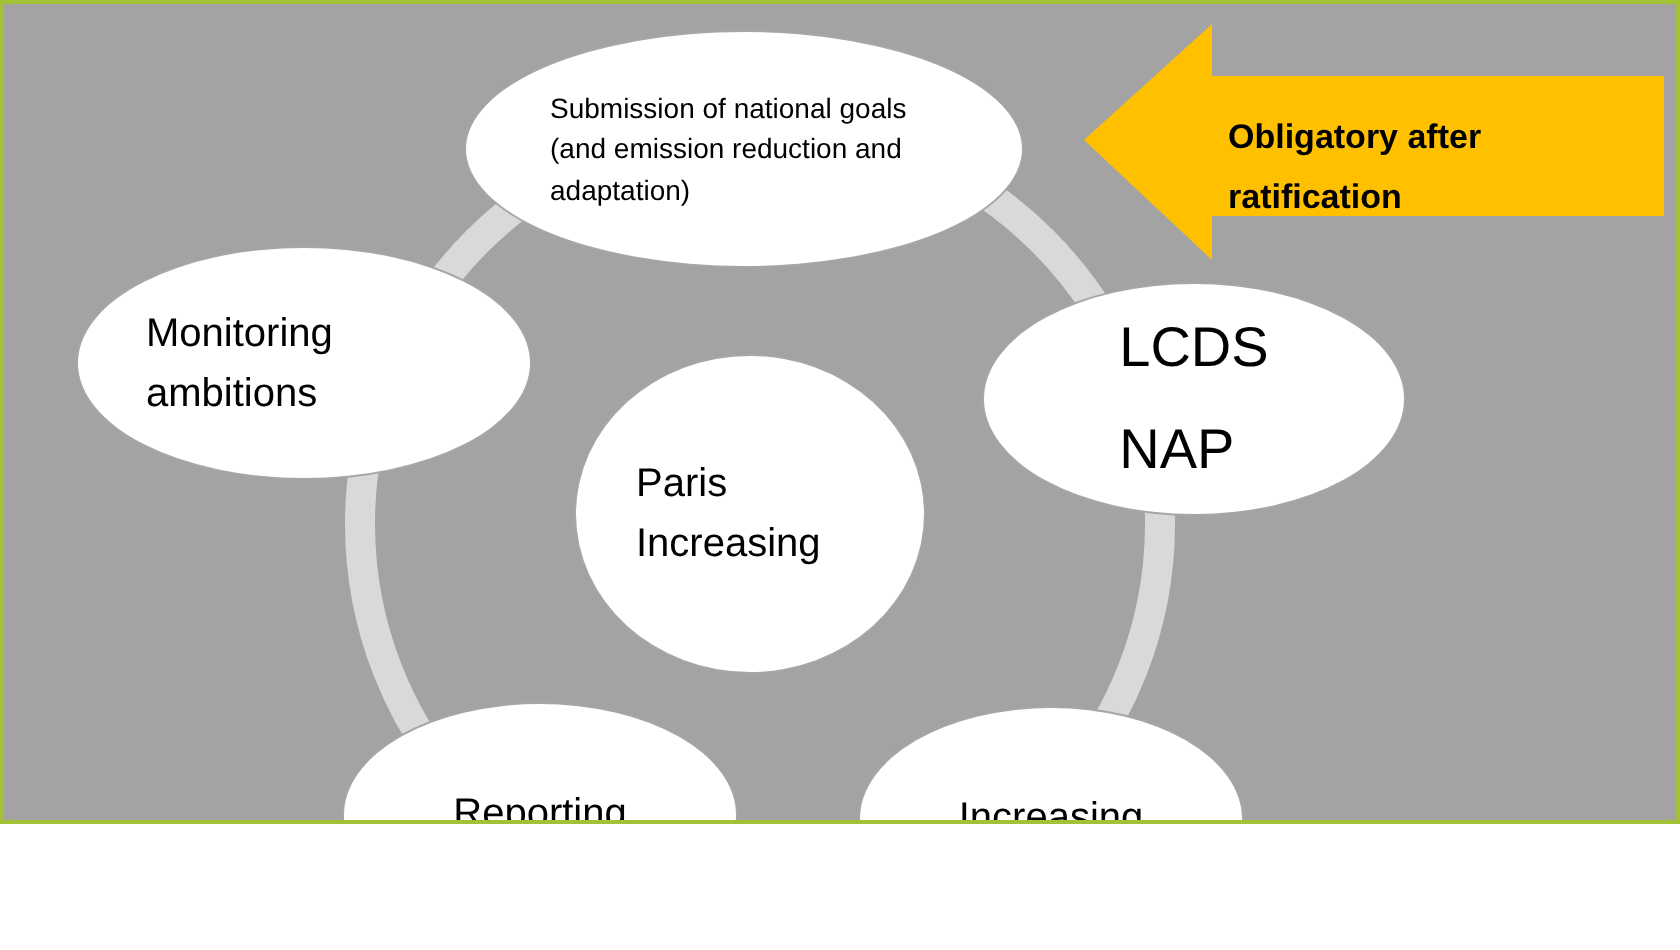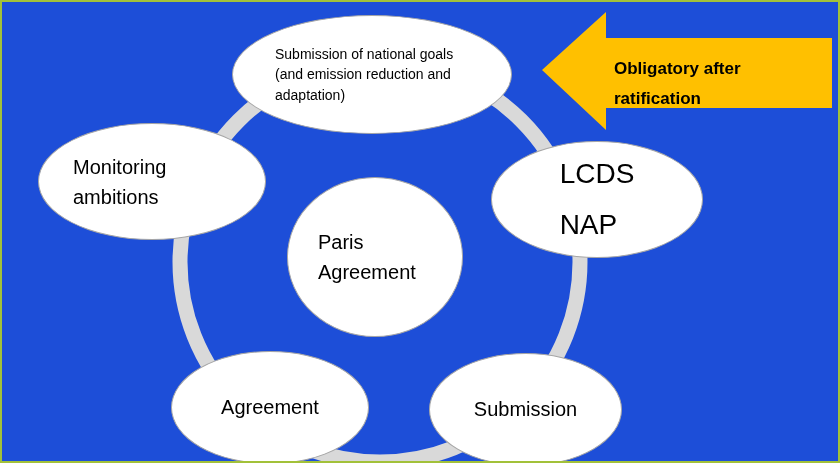--- a/index.html
+++ b/index.html
@@ -3,22 +3,22 @@
 <meta charset="utf-8">
 <style>
   * { margin: 0; padding: 0; box-sizing: border-box; }
   body {
     font-family: "Liberation Sans", sans-serif;
     background: #ffffff;
   }
   .canvas {
     position: relative;
     width: 840px;
-    height: 463px;
-    background: #1d4ed8;
+    height: 412px;
+    background: #a3a3a3;
     border: 2px solid #a2c139;
     overflow: hidden;
   }
   .ring-svg, .callout-svg {
     position: absolute;
     display: block;
   }
   .ring-svg { left: 0; top: 0; }
   .node {
     position: absolute;
@@ -95,24 +95,24 @@
   <div class="node node-left">
     <span>Monitoring ambitions</span>
   </div>
 
   <div class="node node-right">
     <span class="preline">LCDS
 NAP</span>
   </div>
 
   <div class="node node-bottom-left">
-    <span>Agreement</span>
+    <span>Reporting</span>
   </div>
 
   <div class="node node-bottom-right">
-    <span>Submission</span>
+    <span>Increasing</span>
   </div>
 
   <div class="node node-center">
-    <span>Paris Agreement</span>
+    <span>Paris Increasing</span>
   </div>
 
 </div>
 
 </body></html>

